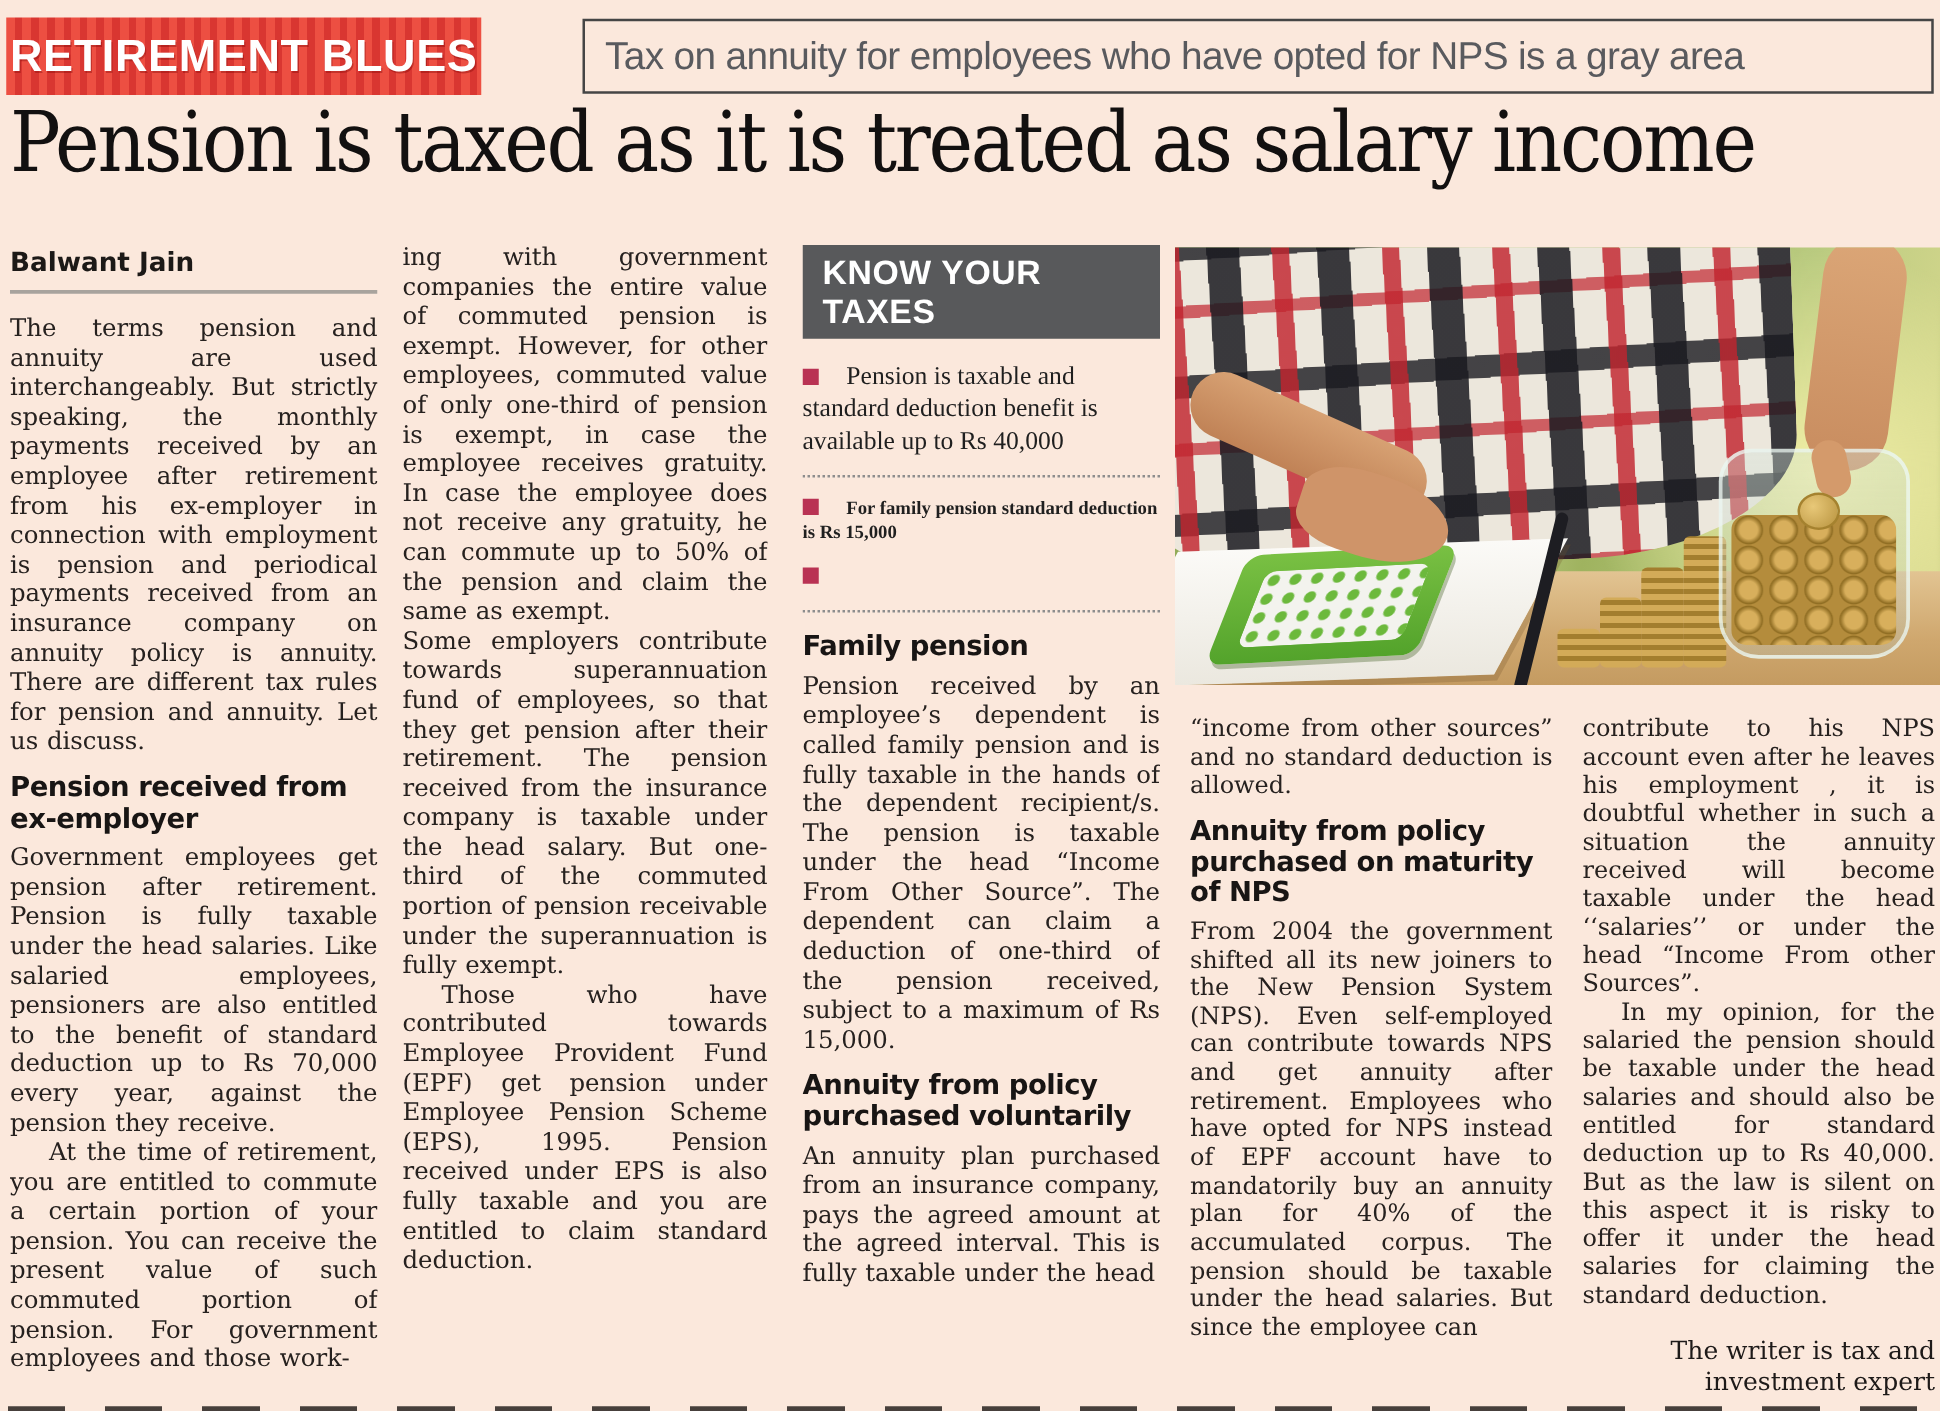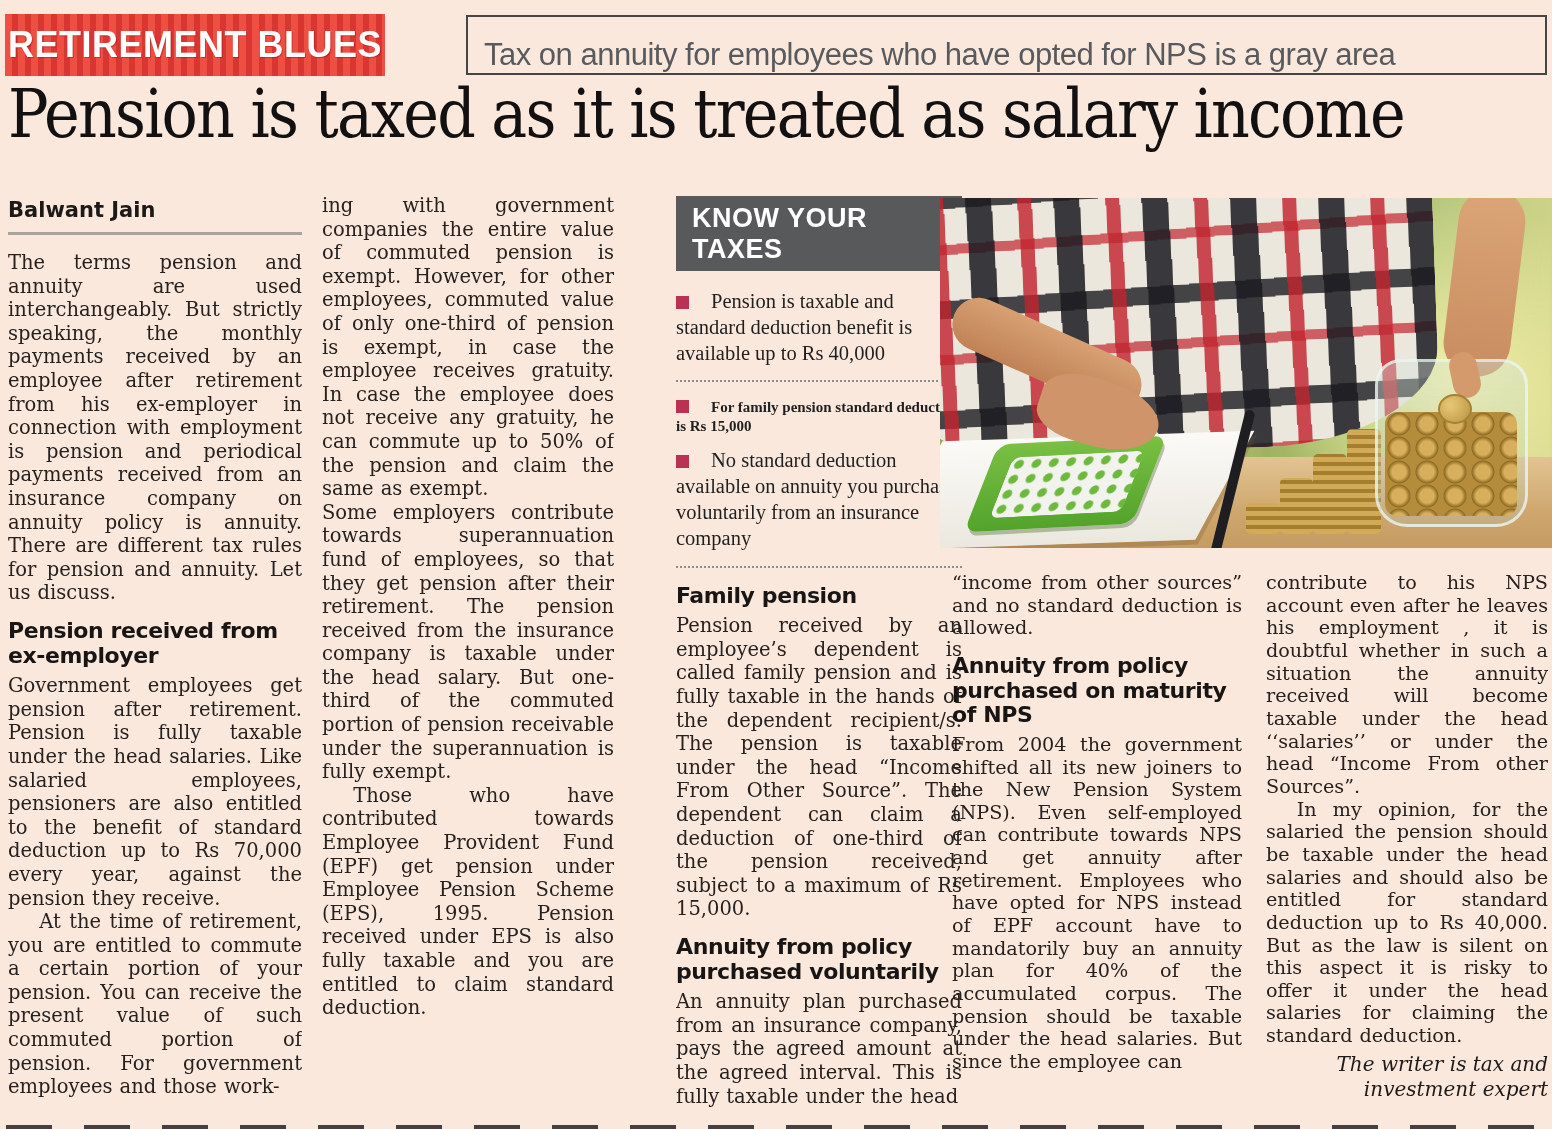--- a/index.html
+++ b/index.html
@@ -12,21 +12,21 @@
   .page{
     position:relative; width:1552px; height:1129px; margin:0 auto; overflow:hidden;
     background:var(--page-bg); color:var(--ink);
     font-family:"DejaVu Serif", serif;
   }
   
   .topbar{position:absolute; left:0; top:14px; width:100%; height:62px;}
   .kicker-box{
     position:absolute; left:466px; right:5px; top:1px; bottom:1px;
     border:2px solid #454545; background:var(--page-bg);
-    display:flex; align-items:flex-end; padding-left:16px;
+    display:flex; align-items:center; padding-left:16px;
   }
   .kicker-text{
     font-family:"Liberation Sans", sans-serif; font-size:31px; letter-spacing:-0.5px;
     color:var(--kicker-ink); white-space:nowrap;
   }
   .ribbon{
     position:absolute; left:5px; top:0; width:380px; height:62px;
     background:repeating-linear-gradient(90deg,
       var(--ribbon-red-a) 0 7px, var(--ribbon-red-b) 7px 13px);
     display:flex; align-items:center; justify-content:center;
@@ -40,43 +40,43 @@
     position:absolute; left:8px; top:80px; width:1670px;
     font-family:"DejaVu Serif", serif; font-weight:normal;
     font-size:67px; line-height:1.04; color:#121010; letter-spacing:-2px;
     transform:scaleX(.90); transform-origin:left center; white-space:nowrap;
   }
   
   .article-body{position:absolute; left:0; top:194px; width:1552px; height:931px;}
   .col{position:absolute; top:0; height:931px; overflow:hidden;}
   .col1{left:8px;   width:294px;}
   .col2{left:322px; width:292px;}
-  .col3{left:676px; width:286px;}
+  .col3{left:642px; width:286px;}
   .col4{left:952px; width:290px; top:378px; height:553px;}
   .col5{left:1266px;width:282px; top:378px; height:553px;}
   .col p{
     font-size:19.5px; line-height:1.21; text-align:justify; color:var(--ink);
     word-spacing:.04em;
   }
   .col4 p, .col5 p{font-size:19.2px; line-height:1.18;}
   p.indent{text-indent:1.6em;}
   .subhead{
     font-family:"DejaVu Sans", sans-serif; font-weight:bold;
     font-size:22px; line-height:1.12; letter-spacing:-0.4px; color:#181514;
     margin:14px 0 6px;
   }
   .subhead.first{margin-top:2px;}
   .byline{
     font-family:"DejaVu Sans", sans-serif; font-weight:bold; font-size:21px;
     color:#1c1917; margin:4px 0 10px;
   }
   .byline-rule{border:none; border-top:3px solid var(--rule-gray); margin:0 0 16px;}
   .credit{
-    font-style:italic; font-size:20px; line-height:1.25; text-align:right;
-    margin-top:4px; color:#1e1a19;
+    font-size:20px; line-height:1.25; text-align:right;
+    margin-top:20px; color:#1e1a19;
   }
   
   .kyt-box{margin-bottom:10px;}
   .kyt-header{
     display:inline-block; background:var(--kyt-header-bg); color:#fff;
     font-family:"Liberation Sans", sans-serif; font-weight:bold; font-size:27px;
     letter-spacing:0.5px; padding:7px 16px 6px; margin:2px 0 18px;
   }
   .kyt-item{
     font-family:Liberation Serif, serif; font-size:20.5px; line-height:1.26;
@@ -191,21 +191,21 @@
       <div class="kyt-box">
         <div class="kyt-header">KNOW YOUR TAXES</div>
         <div class="kyt-item">
           <span class="bullet"></span><span>Pension is taxable and standard deduction benefit is available up to Rs 40,000</span>
         </div>
         <div class="kyt-sep"></div>
         <div class="kyt-item kyt-bold">
           <span class="bullet"></span><span>For family pension standard deduction is Rs 15,000</span>
         </div>
         <div class="kyt-item">
-          <span class="bullet"></span><span>No standard deduction available on annuity you purchase voluntarily from an insurance company</span>
+          <span class="bullet"></span>
         </div>
         <div class="kyt-sep"></div>
       </div>
       <h3 class="subhead first">Family pension</h3>
       <p>Pension received by an employee’s dependent is called family pension and is fully taxable in the hands of the dependent recipient/s. The pension is taxable under the head “Income From Other Source”. The dependent can claim a deduction of one-third of the pension received, subject to a maximum of Rs 15,000.</p>
       <h3 class="subhead">Annuity from policy purchased voluntarily</h3>
       <p>An annuity plan purchased from an insurance company, pays the agreed amount at the agreed interval. This is fully taxable under the head</p>
     </section>
 
     <div class="photo">

